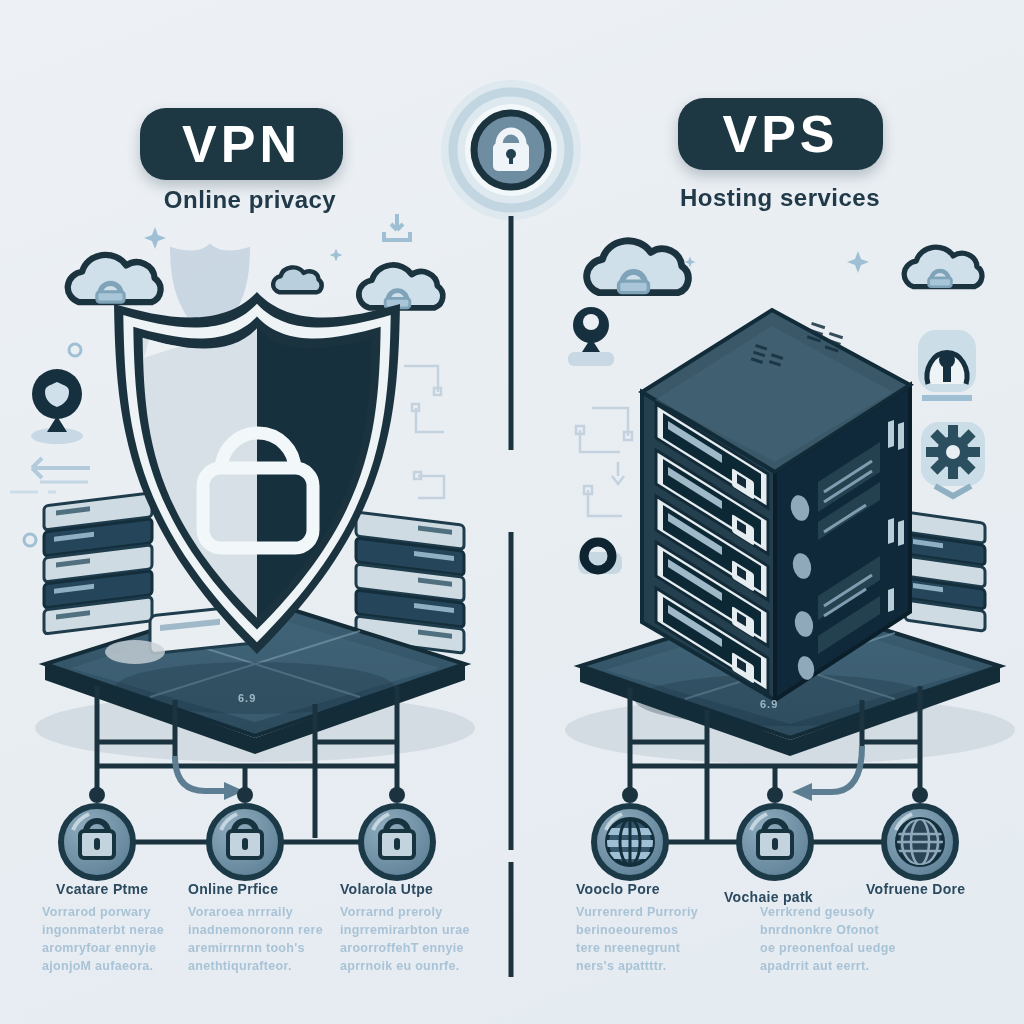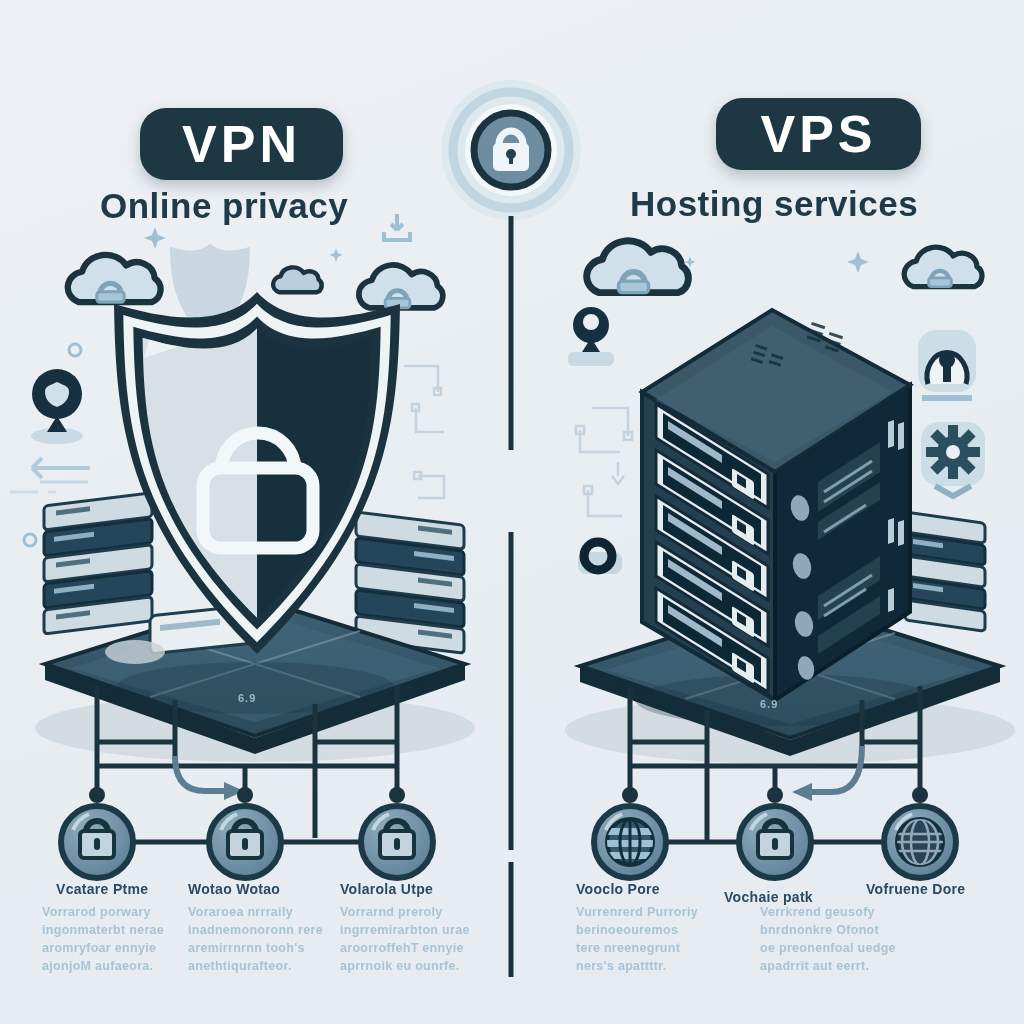--- a/index.html
+++ b/index.html
@@ -10,21 +10,21 @@
   }
   #art{position:absolute;left:0;top:0;z-index:1;}
   .txt{position:absolute;z-index:3;}
   .badge{
     background:#1e3843;border-radius:26px;color:#ffffff;
     display:flex;align-items:center;justify-content:center;
     font-weight:bold;font-size:52px;letter-spacing:4px;
     box-shadow:0 6px 14px rgba(27,51,63,.25);
   }
   .subtitle{
-    font-weight:bold;font-size:35px;color:#203a49;text-align:left;letter-spacing:.5px;
+    font-weight:bold;font-size:24px;color:#203a49;text-align:center;letter-spacing:.5px;
   }
   .vs-circle{
     position:absolute;left:470px;top:450px;width:82px;height:82px;border-radius:50%;
     background:#1d3440;color:#fff;display:flex;align-items:center;justify-content:center;
     font-weight:bold;font-size:28px;letter-spacing:1px;z-index:3;
   }
   .feat-h{font-size:14px;font-weight:bold;color:#2b4a60;letter-spacing:.3px;}
   .feat-b{font-size:12.5px;font-weight:600;color:#a9c3d6;line-height:1.45;letter-spacing:.3px;}
   .plat-label{font-size:11px;color:#9fb8c8;font-weight:bold;letter-spacing:1px;}
 </style>
@@ -445,31 +445,31 @@
       <line x1="897" y1="834" x2="943" y2="834"></line>
       <line x1="897" y1="842" x2="943" y2="842"></line>
       <line x1="897" y1="851" x2="943" y2="851"></line>
     </g>
   </g>
 </svg>
 
 <div class="txt badge" style="left:140px;top:98px;width:203px;height:72px;margin-top:10px;">VPN</div>
 <div class="txt subtitle" style="left:100px;top:186px;width:300px;">Online privacy</div>
 
-<div class="txt badge" style="left:716px;top:98px;width:205px;height:72px;">VPS</div>
+<div class="txt badge" style="left:678px;top:98px;width:205px;height:72px;">VPS</div>
 <div class="txt subtitle" style="left:630px;top:184px;width:300px;">Hosting services</div>
 
 
 <div class="txt plat-label" style="left:238px;top:692px;">6.9</div>
 <div class="txt plat-label" style="left:760px;top:698px;">6.9</div>
 
 <div class="txt feat-h" style="left:56px;top:881px;width:132px;">Vcatare Ptme</div>
 <div class="txt feat-b" style="left:42px;top:903px;width:126px;">Vorrarod porwary ingonmaterbt nerae aromryfoar ennyie ajonjoM aufaeora.</div>
 
-<div class="txt feat-h" style="left:188px;top:881px;width:142px;">Wotao Wotao</div>
+<div class="txt feat-h" style="left:188px;top:881px;width:142px;">Online Prfice</div>
 <div class="txt feat-b" style="left:188px;top:903px;width:136px;">Voraroea nrrraily inadnemonoronn rere aremirrnrnn tooh's anethtiqurafteor.</div>
 
 <div class="txt feat-h" style="left:340px;top:881px;width:142px;">Volarola Utpe</div>
 <div class="txt feat-b" style="left:340px;top:903px;width:134px;">Vorrarnd preroly ingrremirarbton urae aroorroffehT ennyie aprrnoik eu ounrfe.</div>
 
 <div class="txt feat-h" style="left:576px;top:881px;width:132px;">Vooclo Pore</div>
 <div class="txt feat-b" style="left:576px;top:903px;width:126px;">Vurrenrerd Purroriy berinoeouremos tere nreenegrunt ners's apattttr.</div>
 
 <div class="txt feat-h" style="left:724px;top:881px;width:142px;margin-top:8px;">Vochaie patk</div>
 <div class="txt feat-b" style="left:724px;top:903px;width:136px;margin-left:36px;">Verrkrend geusofy bnrdnonkre Ofonot oe preonenfoal uedge apadrrit aut eerrt.</div>

